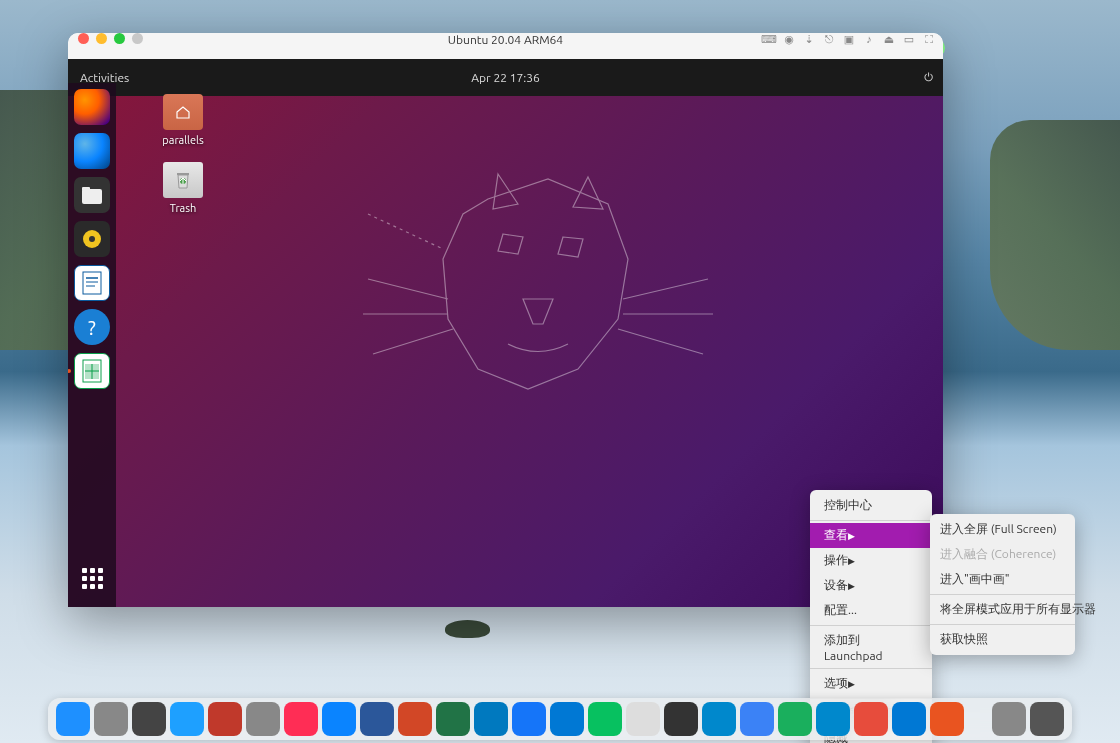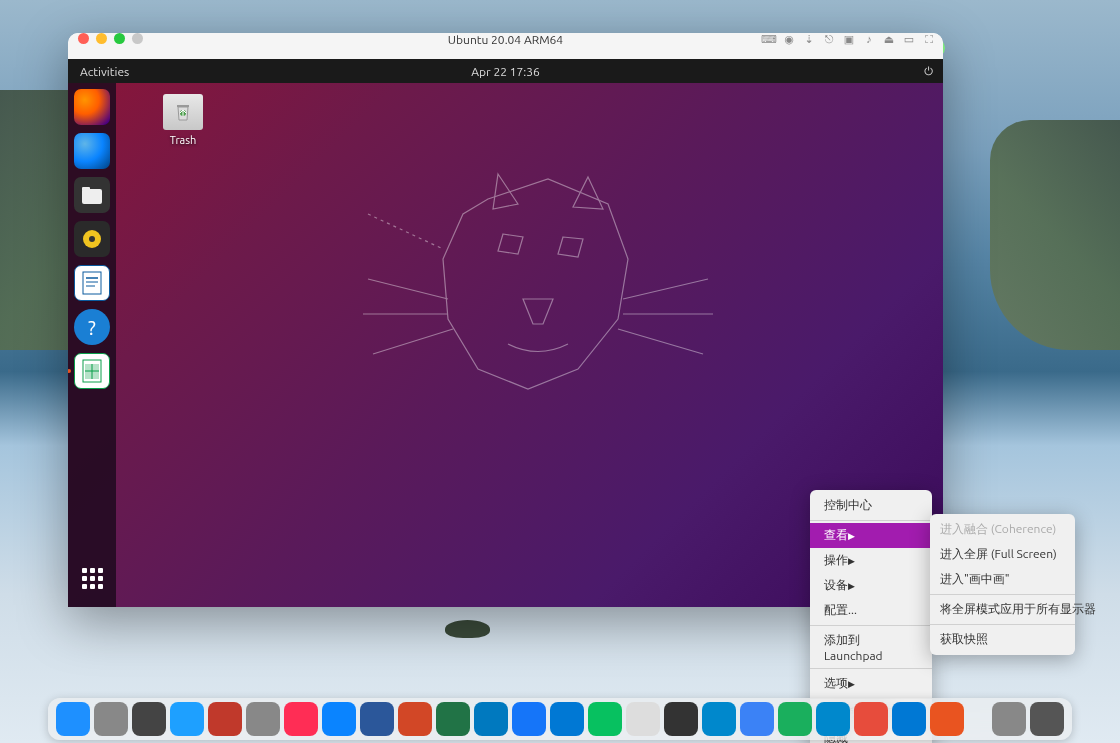--- a/index.html
+++ b/index.html
@@ -19,21 +19,21 @@
 .tl-red { background: #ff5f56; }
 .tl-yellow { background: #ffbd2e; }
 .tl-green { background: #27c93f; }
 .tl-grey { background: #c8c8c8; }
 .vm-title { position: absolute; left: 50%; transform: translateX(-50%); font-size: 12px; color: #333; }
 .vm-toolbar-icons { position:absolute; right:8px; display:flex; gap:8px; color:#888; font-size:11px; align-items:center;}
 .vm-toolbar-icons span { width:12px; height:12px; display:flex; align-items:center; justify-content:center;}
 
 
 .ubuntu { position: absolute; left:0; top:26px; right:0; bottom:0; background: linear-gradient(135deg, #8b1538 0%, #6d1a4a 25%, #5a1a5a 50%, #4a1a6a 75%, #3a0a5a 100%); }
-.ubuntu-topbar { height: 24px; background: #1a1a1a; display: flex; align-items: center; padding: 0 12px; color: #ddd; font-size: 12px; position: relative; }
+.ubuntu-topbar { height: 37px; background: #1a1a1a; display: flex; align-items: center; padding: 0 12px; color: #ddd; font-size: 12px; position: relative; }
 .ubuntu-topbar .activities { font-weight:400; }
 .ubuntu-topbar .datetime { position: absolute; left: 50%; transform: translateX(-50%); }
 .ubuntu-topbar .sys-icons { position:absolute; right:10px; display:flex; gap:8px; font-size:11px; align-items:center;}
 
 
 .dock { position: absolute; left: 0; top: 24px; bottom: 0; width: 48px; background: rgba(30,10,30,0.85); display: flex; flex-direction: column; align-items: center; padding-top: 6px; gap: 8px; }
 .dock-icon { width: 36px; height: 36px; border-radius: 7px; display: flex; align-items: center; justify-content: center; font-size: 20px; cursor: pointer; position:relative; }
 .dock-firefox { background: radial-gradient(circle at 30% 30%, #ff9500, #ff5e00 40%, #4a0080 90%); }
 .dock-thunderbird { background: radial-gradient(circle at 30% 30%, #5fb5e8, #0a84ff 50%, #004080 100%); }
 .dock-files { background: #333; color:#fff; }
@@ -159,20 +159,28 @@
             <span></span>
             <span></span>
             <span></span>
             <span></span>
             <span></span>
           </div>
       </div>
     </div>
 
     <div class="desktop-icons">
+      <div class="dicon">
+        <div class="dicon-img dicon-folder">
+          <svg width="16" height="14" viewBox="0 0 16 14">
+              <path d="M2 7 L8 2 L14 7 L14 13 L2 13 Z" fill="none" stroke="#fff" stroke-width="1.2"></path>
+            </svg>
+        </div>
+        <div class="dicon-label">parallels</div>
+      </div>
       <div class="dicon">
         <div class="dicon-img dicon-trash">
           <svg width="18" height="20" viewBox="0 0 18 20">
               <path d="M4 5 L14 5 L13 18 L5 18 Z" fill="#ddd" stroke="#999"></path>
               <rect x="3" y="3" width="12" height="2" fill="#999"></rect>
               <circle cx="9" cy="11" r="3" fill="#4a9e4a"></circle>
               <path d="M6 11 L9 8 M9 8 L12 11 M9 8 L9 14" stroke="#fff" fill="none"></path>
             </svg>
         </div>
         <div class="dicon-label">Trash</div>
@@ -233,25 +241,25 @@
   <div class="menu-item">
       <span>显示所有窗口</span>
     </div>
   <div class="menu-item">
       <span>隐藏</span>
     </div>
 
 </div>
 
 <div class="submenu">
+  <div class="menu-item">
+      <span>进入全屏 (Full Screen)</span>
+    </div>
   <div class="menu-item disabled">
       <span>进入融合 (Coherence)</span>
-    </div>
-  <div class="menu-item">
-      <span>进入全屏 (Full Screen)</span>
     </div>
   <div class="menu-item">
       <span>进入"画中画"</span>
     </div>
   <div class="menu-sep"></div>
   <div class="menu-item">
       <span>将全屏模式应用于所有显示器</span>
     </div>
   <div class="menu-sep"></div>
   <div class="menu-item">

